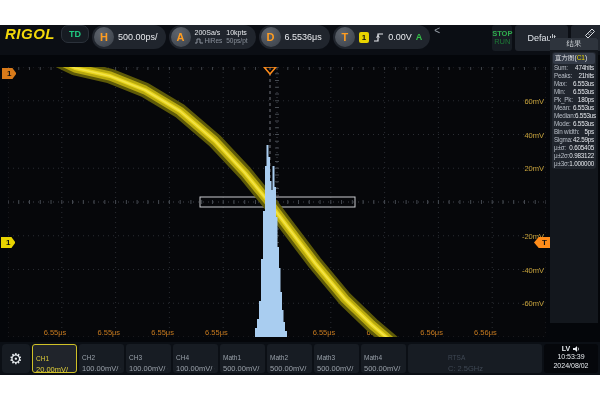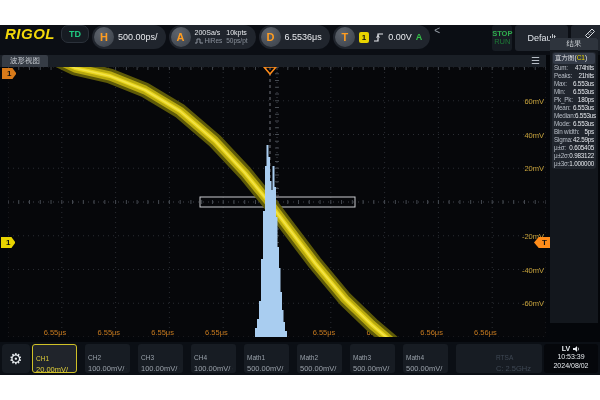--- a/index.html
+++ b/index.html
@@ -153,24 +153,20 @@
               <path d="M0.5,6 Q2,1.5 3.5,6 Q5,10.5 6.5,6" stroke="#d8dce2" stroke-width="1" fill="none"></path>
               <path d="M7.5,6 L11.5,6 M9.5,4 L11.5,6 L9.5,8" stroke="#d8dce2" stroke-width="1" fill="none"></path>
             </svg>
             <span class="tlabel">采样控制</span>
           </div>
           <div class="toolbtn"></div>
         </div>
 
   </div>
 
-  <div class="tabrow">
-    <span class="viewtab">波形视图</span>
-    <span class="hamburger">☰</span>
-  </div>
 
   <div id="plotwrap">
     <svg id="wave-svg" width="538" height="270">
           <rect x="0" y="0" width="538" height="270" fill="#06070a"></rect>
           <line x1="0" y1="0" x2="0" y2="270" stroke="#2a2d33" stroke-width="1" stroke-dasharray="1 4"></line>
           <line x1="53.8" y1="0" x2="53.8" y2="270" stroke="#2a2d33" stroke-width="1" stroke-dasharray="1 4"></line>
           <line x1="107.6" y1="0" x2="107.6" y2="270" stroke="#2a2d33" stroke-width="1" stroke-dasharray="1 4"></line>
           <line x1="161.39999999999998" y1="0" x2="161.39999999999998" y2="270" stroke="#2a2d33" stroke-width="1" stroke-dasharray="1 4"></line>
           <line x1="215.2" y1="0" x2="215.2" y2="270" stroke="#2a2d33" stroke-width="1" stroke-dasharray="1 4"></line>
           <line x1="269" y1="0" x2="269" y2="270" stroke="#41454c" stroke-width="1" stroke-dasharray="1 4"></line>
@@ -439,21 +435,21 @@
               <span class="sv">1.000000</span>
             </div>
           </div>
     </div>
   </div>
 
   <div class="bottombar">
     <div class="gearbox">
           <span>⚙</span>
         </div>
-    <div id="cards" style="display:flex;gap:8px;flex:1;">
+    <div id="cards" style="display:flex;gap:2px;flex:1;">
           <div class="card sel"><span class="cname">CH1</span><span class="cline">
               <span class="v1">20.00mV/</span>
               <svg width="8" height="8" viewBox="0 0 8 8">
                 <path d="M0,2 L7,2 M1,5 L2.5,5 M4,5 L5.5,5" stroke="#c9ced5" stroke-width="1.2"></path>
               </svg>
               <svg width="8" height="8" viewBox="0 0 8 8">
                 <rect x="1" y="3.5" width="5.5" height="4" fill="#c9ced5"></rect>
                 <path d="M2,3.5 L2,2.2 A1.8,1.8 0 0 1 5.5,2.2 L5.5,3.5" stroke="#c9ced5" stroke-width="1" fill="none"></path>
               </svg>
             </span></div>

